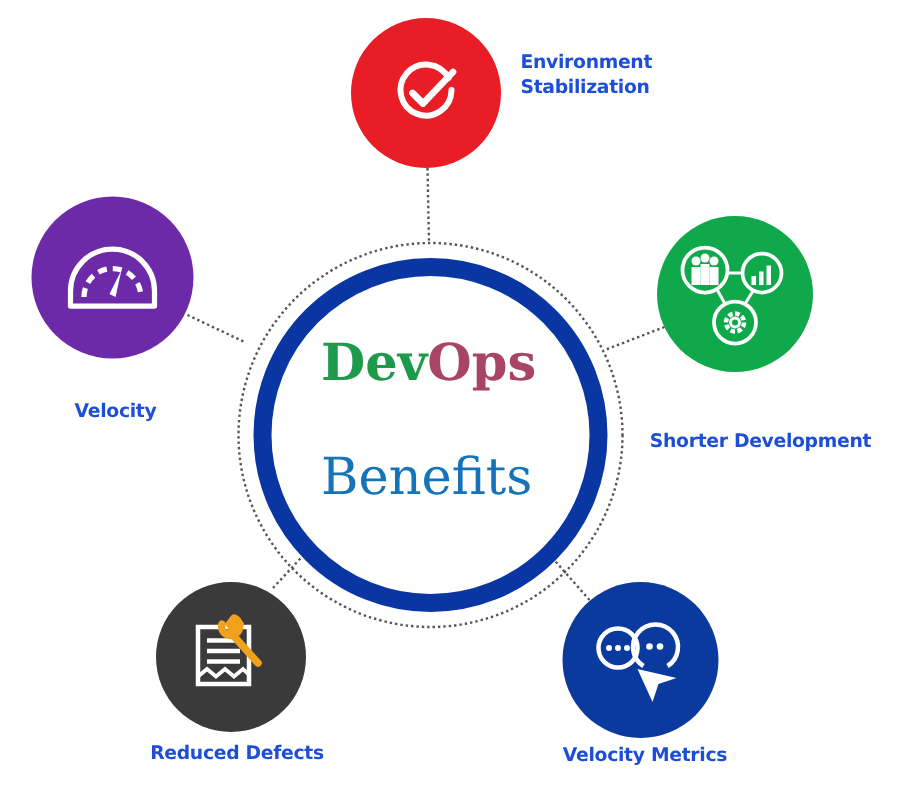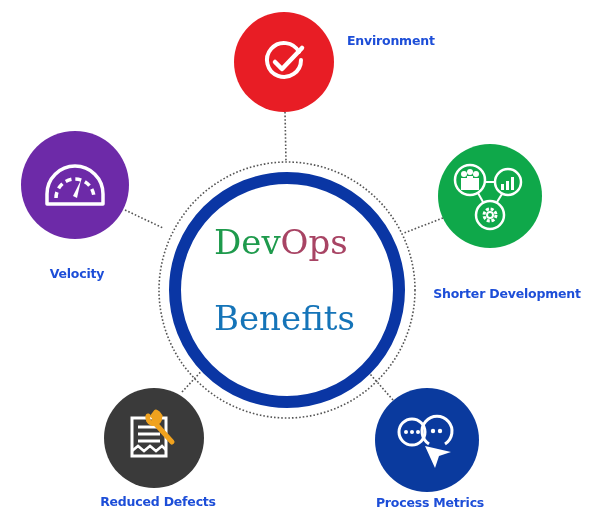--- a/index.html
+++ b/index.html
@@ -17,31 +17,32 @@
 <svg class="lines" width="601" height="528">
   <circle cx="287" cy="290" r="128" fill="none" stroke="#555" stroke-width="1.6" stroke-dasharray="1.6 2"></circle>
   <line x1="285" y1="112" x2="286" y2="162" stroke="#555" stroke-width="1.6" stroke-dasharray="1.6 2"></line>
   <line x1="125" y1="210" x2="163" y2="228" stroke="#555" stroke-width="1.6" stroke-dasharray="1.6 2"></line>
   <line x1="443" y1="218" x2="404" y2="233" stroke="#555" stroke-width="1.6" stroke-dasharray="1.6 2"></line>
   <line x1="182" y1="392" x2="208" y2="364" stroke="#555" stroke-width="1.6" stroke-dasharray="1.6 2"></line>
   <line x1="393" y1="400" x2="363" y2="366" stroke="#555" stroke-width="1.6" stroke-dasharray="1.6 2"></line>
 </svg>
 
 <div class="center-wrap"></div>
-<div class="ct-line" style="left:214px; top:222px;"><span style="color:#1e9a4c">Dev</span><span style="color:#a84464">Ops</span></div>
+<div class="ct-line" style="left:214px; top:222px;font-weight:bold;"><span style="color:#1e9a4c">Dev</span><span style="color:#a84464">Ops</span></div>
 <div class="ct-line" style="left:214px; top:270px; color:#1574b8;margin-top:28px;">Benefits</div>
 
 <div class="node" style="left:234px; top:12px; width:100px; height:100px; background:#e81d25;">
   <svg width="56" height="56" viewBox="0 0 56 56">
     <path d="M43 18 A17 17 0 1 0 45 26" fill="none" stroke="#fff" stroke-width="4" stroke-linecap="round"></path>
     <path d="M19 28 L26 35 L46 14" fill="none" stroke="#fff" stroke-width="4.5" stroke-linecap="round" stroke-linejoin="round"></path>
   </svg>
 </div>
 <div class="label" style="left:347px; top:32px;">
   <div>Environment</div>
+  <div>Stabilization</div>
 </div>
 
 <div class="node" style="left:21px; top:131px; width:108px; height:108px; background:#6d2aa8;">
   <svg width="64" height="50" viewBox="0 0 64 50">
     <path d="M4 44 L4 34 A28 28 0 0 1 60 34 L60 44 Z" fill="none" stroke="#fff" stroke-width="3.5" stroke-linejoin="round"></path>
     <path d="M13 38 A19 19 0 0 1 51 38" fill="none" stroke="#fff" stroke-width="3.5" stroke-dasharray="6 4"></path>
     <path d="M30 36 L38 20 L34 38 Z" fill="#fff"></path>
   </svg>
 </div>
 <div class="label" style="left:16px; top:265px; width:122px; text-align:center;">
@@ -93,14 +94,14 @@
     <circle cx="11" cy="22" r="2" fill="#fff"></circle>
       <circle cx="17" cy="22" r="2" fill="#fff"></circle>
       <circle cx="23" cy="22" r="2" fill="#fff"></circle>
     <path d="M34 34 A15 15 0 1 1 50 34" fill="none" stroke="#fff" stroke-width="3"></path>
     <circle cx="38" cy="21" r="2.2" fill="#fff"></circle>
       <circle cx="45" cy="21" r="2.2" fill="#fff"></circle>
     <path d="M30 36 L56 42 L44 46 L40 58 Z" fill="#fff"></path>
   </svg>
 </div>
 <div class="label" style="left:375px; top:494px; width:110px; text-align:center;">
-  <div>Process Metrics</div>
+  <div>Velocity Metrics</div>
 </div>
 
 </body></html>

